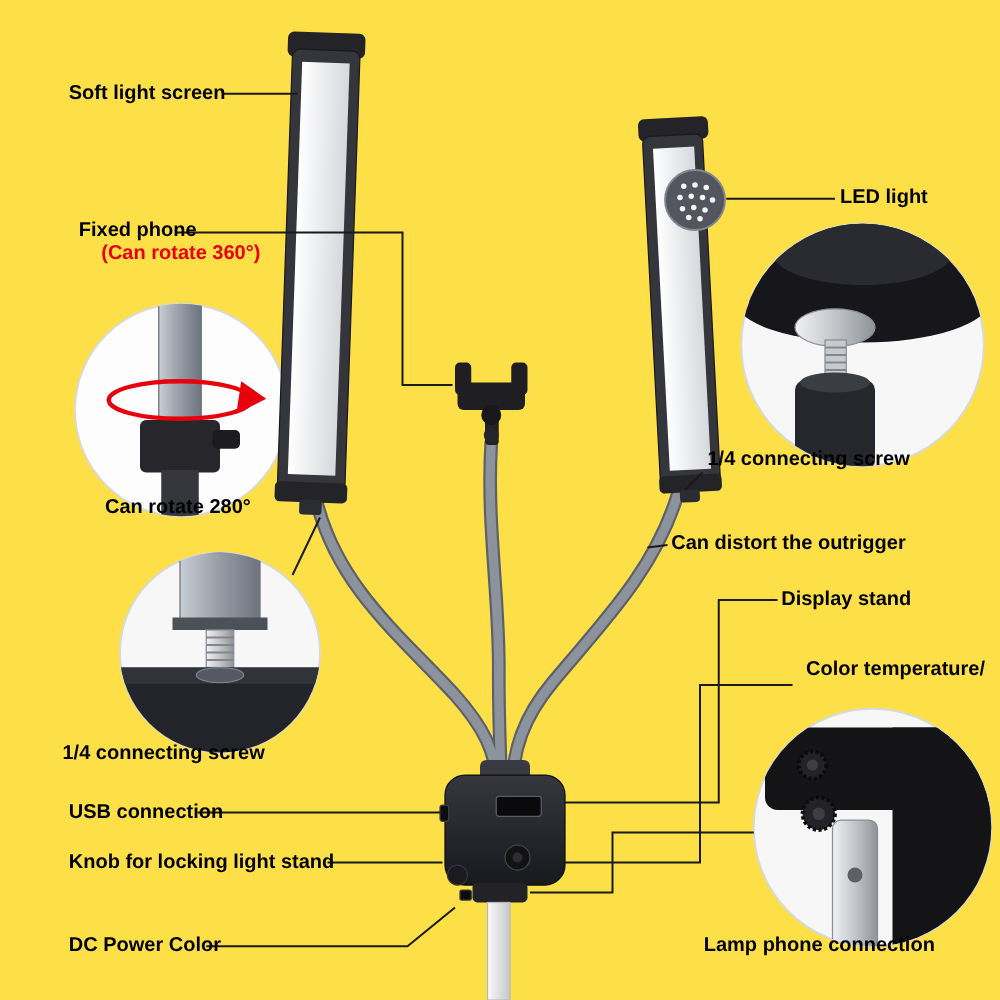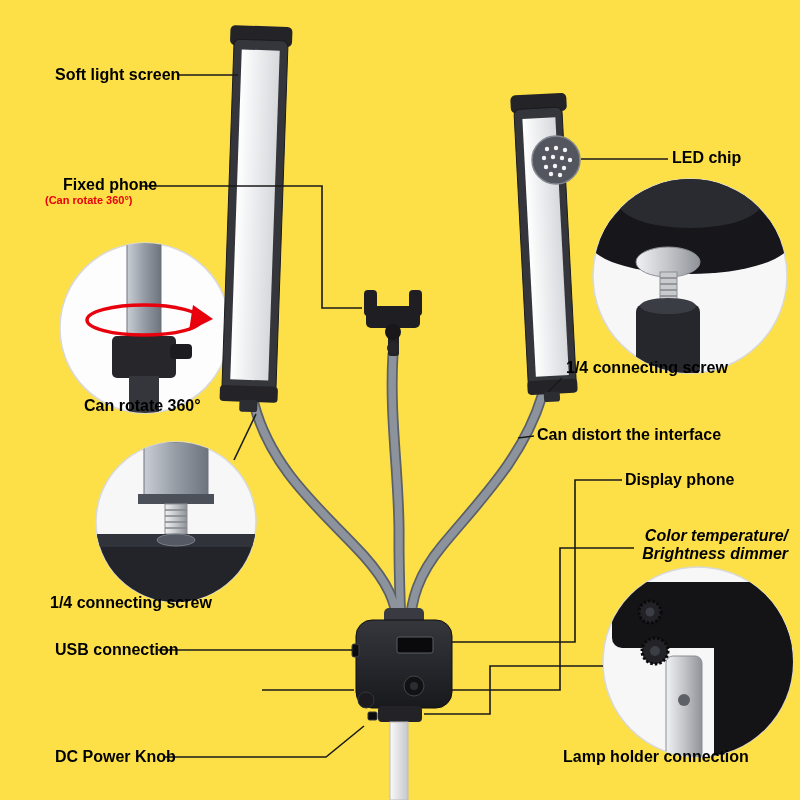--- a/index.html
+++ b/index.html
@@ -19,25 +19,26 @@
   .label {
     position: absolute;
     font-size: 16px;
     font-weight: 700;
     color: #000;
     white-space: nowrap;
     line-height: 1.15;
   }
   .label.red {
     color: #e8000d;
-    font-size: 11px;
+    font-size: 16px;
     white-space: nowrap;
+    margin-left: 36px;
   }
   .label.two-line { white-space: normal; text-align: right; }
-  .label.two-line div { white-space: nowrap; font-style: italic; }
+  .label.two-line div { white-space: nowrap; }
 </style>
 </head>
 <body>
 
 <div class="stage">
 
   <svg class="art" width="800" height="800" viewBox="0 0 800 800" xmlns="http://www.w3.org/2000/svg">
     <defs>
       <linearGradient id="gDiff" x1="0" y1="0" x2="1" y2="0">
         <stop offset="0" stop-color="#ffffff"></stop>
@@ -211,37 +212,37 @@
       <polyline points="165,757 326,757 364,726"></polyline>
       <polyline points="603,666 490,666 490,714 424,714"></polyline>
     </g>
   </svg>
 
   <div class="label" style="left:55px;top:66px">Soft light screen</div>
 
   <div class="label" style="left:63px;top:176px">Fixed phone</div>
   <div class="label red" style="left:45px;top:194px">(Can rotate 360°)</div>
 
-  <div class="label" style="left:672px;top:149px">LED chip</div>
-
-  <div class="label" style="left:84px;top:397px">Can rotate 360°</div>
+  <div class="label" style="left:672px;top:149px">LED light</div>
+
+  <div class="label" style="left:84px;top:397px">Can rotate 280°</div>
 
   <div class="label" style="left:566px;top:359px">1/4 connecting screw</div>
 
-  <div class="label" style="left:537px;top:426px">Can distort the interface</div>
-
-  <div class="label" style="left:625px;top:471px">Display phone</div>
+  <div class="label" style="left:537px;top:426px">Can distort the outrigger</div>
+
+  <div class="label" style="left:625px;top:471px">Display stand</div>
 
   <div class="label two-line" style="left:576px;top:527px;width:212px">
     <div>Color temperature/</div>
-    <div>Brightness dimmer</div>
   </div>
 
   <div class="label" style="left:50px;top:594px">1/4 connecting screw</div>
 
   <div class="label" style="left:55px;top:641px">USB connection</div>
 
-
-  <div class="label" style="left:55px;top:748px">DC Power Knob</div>
-
-  <div class="label" style="left:563px;top:748px">Lamp holder connection</div>
+  <div class="label" style="left:55px;top:681px">Knob for locking light stand</div>
+
+  <div class="label" style="left:55px;top:748px">DC Power Color</div>
+
+  <div class="label" style="left:563px;top:748px">Lamp phone connection</div>
 
 </div>
 
 </body></html>

